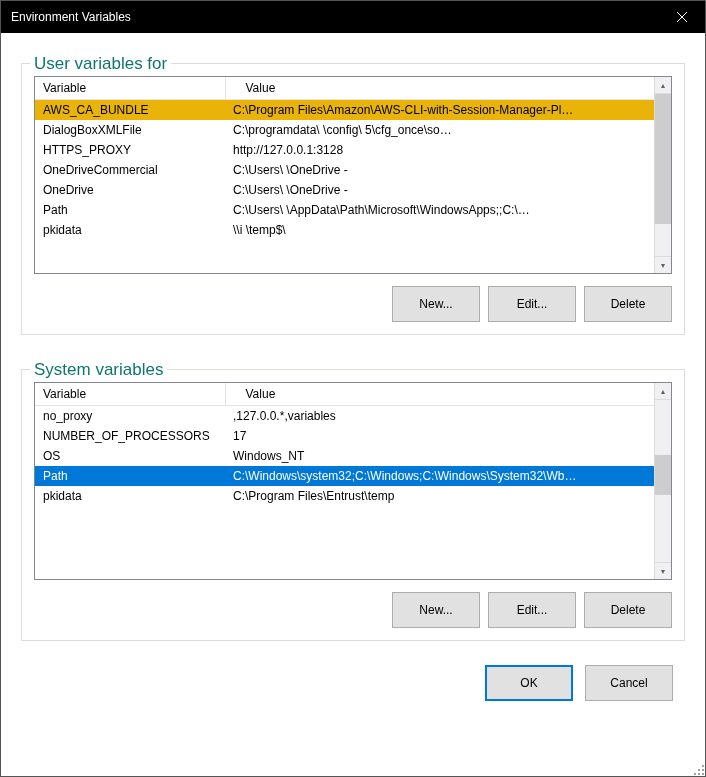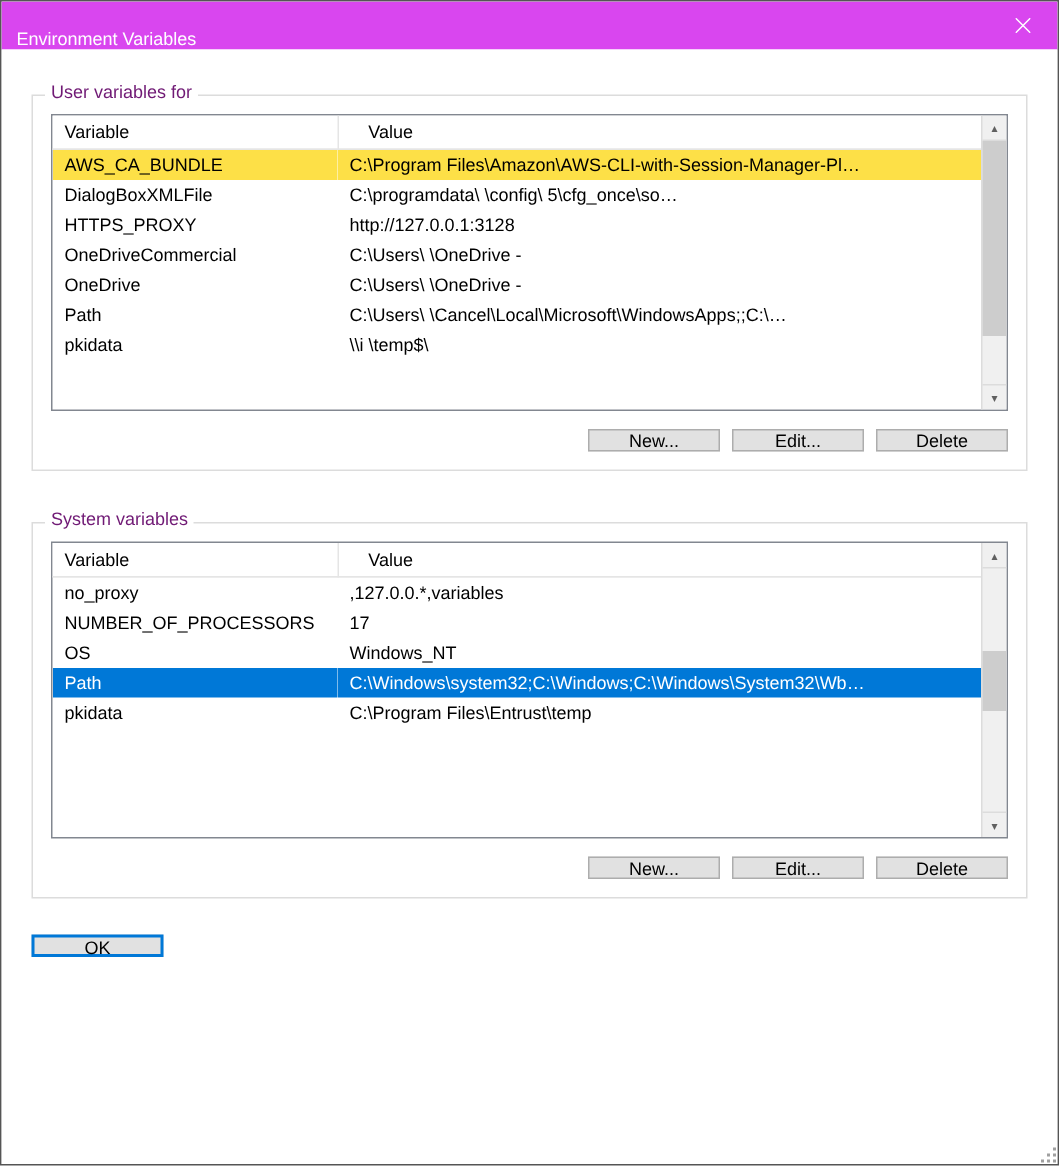--- a/index.html
+++ b/index.html
@@ -1,49 +1,49 @@
 <!DOCTYPE html>
 <html><head>
   <meta charset="utf-8">
   <style>
     * { box-sizing: border-box; margin: 0; padding: 0; font-family: "Segoe UI", Tahoma, sans-serif; }
     body { background: #fff; width: 706px; height: 777px; overflow: hidden; border: 1px solid #555; }
     
-    .titlebar { background: #d946ef; height: 32px; display: flex; align-items: flex-end; justify-content: space-between; padding: 0 0 0 10px; }
+    .titlebar { background: #000000; height: 32px; display: flex; align-items: center; justify-content: space-between; padding: 0 0 0 10px; }
     .titlebar-title { color: #fff; font-size: 12px; }
     .titlebar-close { width: 46px; height: 32px; display: flex; align-items: center; justify-content: center; color: #fff; cursor: pointer; }
     .titlebar-close svg { width: 10px; height: 10px; }
     
     .content { padding: 20px 20px 10px 20px; background: #fff; height: calc(100% - 32px); display: flex; flex-direction: column; }
     
     .group { border: 1px solid #dcdcdc; position: relative; padding: 12px; margin-top: 10px; }
-    .group-label { position: absolute; top: -10px; left: 8px; background: #fff; padding: 0 4px; font-size: 12px; color: #701a75; }
+    .group-label { position: absolute; top: -10px; left: 8px; background: #fff; padding: 0 4px; font-size: 17px; color: #0f766e; }
     
     .table-wrap { border: 1px solid #828790; height: 198px; overflow: hidden; position: relative; display: flex; justify-content: space-between; }
     .table-scroll { flex: 1; overflow: hidden; }
     .scrollbar { width: 17px; background: #f0f0f0; border-left: 1px solid #dcdcdc; position: relative; }
     .scrollbar-up, .scrollbar-down { height: 17px; display: flex; align-items: center; justify-content: center; font-size: 8px; color: #606060; cursor: pointer; }
     .scrollbar-up { border-bottom: 1px solid #dcdcdc; }
     .scrollbar-down { position: absolute; bottom: 0; width: 100%; border-top: 1px solid #dcdcdc; }
     .scrollbar-thumb { background: #cdcdcd; width: 100%; }
     
     table { width: 100%; border-collapse: collapse; table-layout: fixed; }
     thead th { text-align: left; font-weight: normal; font-size: 12px; padding: 4px 8px; background: #fff; border-bottom: 1px solid #e5e5e5; border-right: 1px solid #e5e5e5; }
     thead th:last-child { border-right: none; padding-left: 20px; }
     tbody td { font-size: 12px; padding: 3px 8px; white-space: nowrap; overflow: hidden; text-overflow: ellipsis; }
     tbody tr.selected td { background: #0078d7; color: #fff; }
-    tbody tr.highlight td { background: #fde047; }
+    tbody tr.highlight td { background: #eab308; }
     
     .col-var { width: 190px; }
     
     .button-row { display: flex; justify-content: flex-end; gap: 8px; margin-top: 12px; }
-    .btn { min-width: 88px; height: 15px; border: 1px solid #adadad; background: #e1e1e1; font-size: 12px; cursor: pointer; padding: 0 18px; }
+    .btn { min-width: 88px; height: 36px; border: 1px solid #adadad; background: #e1e1e1; font-size: 12px; cursor: pointer; padding: 0 18px; }
     .btn.primary { border: 2px solid #0078d7; }
     
-    .footer-row { display: flex; justify-content: flex-start; gap: 12px; margin-top: 24px; padding-right: 12px; }
+    .footer-row { display: flex; justify-content: flex-end; gap: 12px; margin-top: 24px; padding-right: 12px; }
     
     .resize { position: absolute; bottom: 2px; right: 2px; width: 12px; height: 12px; }
     .resize-dot { position: absolute; width: 2px; height: 2px; background: #a0a0a0; }
     
     .spacer { height: 24px; }
   </style>
 </head>
 <body>
 
 <div class="titlebar">
@@ -88,21 +88,21 @@
               <tr>
                 <td>OneDriveCommercial</td>
                 <td>C:\Users\         \OneDrive -</td>
               </tr>
               <tr>
                 <td>OneDrive</td>
                 <td>C:\Users\         \OneDrive -</td>
               </tr>
               <tr>
                 <td>Path</td>
-                <td>C:\Users\        \Cancel\Local\Microsoft\WindowsApps;;C:\…</td>
+                <td>C:\Users\        \AppData\Path\Microsoft\WindowsApps;;C:\…</td>
               </tr>
               <tr>
                 <td>pkidata</td>
                 <td>\\i                                   \temp$\</td>
               </tr>
             </tbody>
         </table>
       </div>
       <div class="scrollbar">
         <div class="scrollbar-up">▴</div>
@@ -166,20 +166,21 @@
     </div>
     <div class="button-row">
       <button class="btn">New...</button>
       <button class="btn">Edit...</button>
       <button class="btn">Delete</button>
     </div>
   </div>
 
   <div class="footer-row">
     <button class="btn primary">OK</button>
+    <button class="btn">Cancel</button>
   </div>
 
 </div>
 
 <div class="resize">
   <div class="resize-dot" style="right:0;bottom:0"></div>
   <div class="resize-dot" style="right:4px;bottom:0"></div>
   <div class="resize-dot" style="right:0;bottom:4px"></div>
   <div class="resize-dot" style="right:8px;bottom:0"></div>
   <div class="resize-dot" style="right:4px;bottom:4px"></div>

